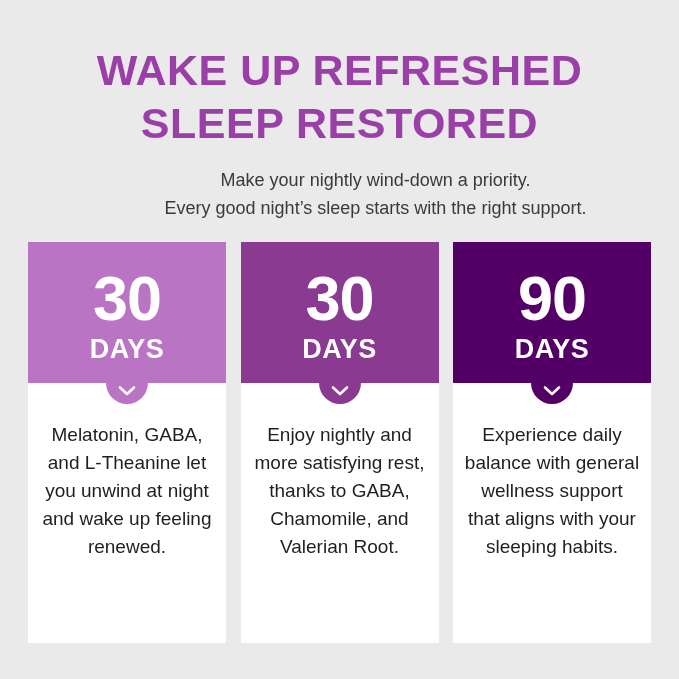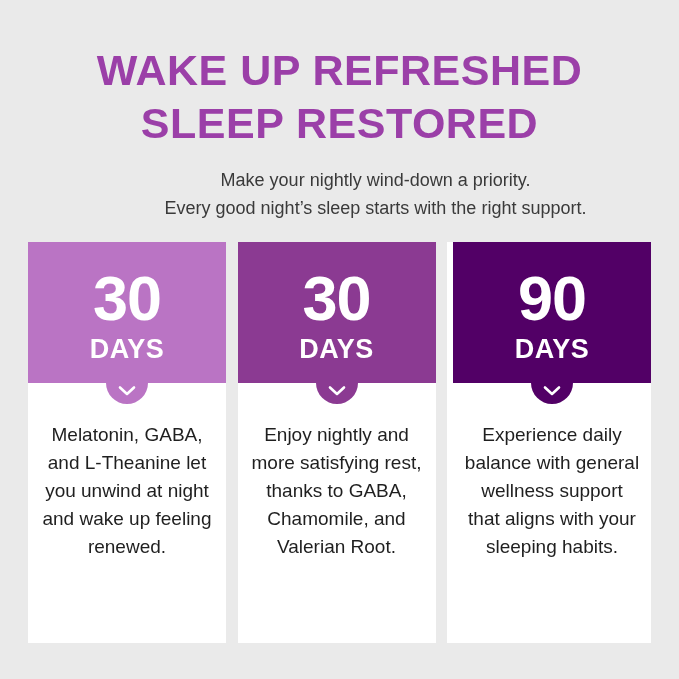--- a/index.html
+++ b/index.html
@@ -181,21 +181,21 @@
           <svg width="18" height="12" viewBox="0 0 18 12">
             <path d="M2 2.5 L9 9 L16 2.5" fill="none" stroke="#ffffff" stroke-width="2.6" stroke-linecap="round" stroke-linejoin="round"></path>
           </svg>
         </div>
       </div>
       <div class="card-body">
         <div class="card-text">Enjoy nightly and more satisfying rest, thanks to GABA, Chamomile, and Valerian Root.</div>
       </div>
     </div>
 
-    <div class="card" style="background: rgb(255, 255, 255); padding-left: 6px;">
+    <div class="card" style="background: rgb(255, 255, 255);">
       <div class="card-header" style="background: rgb(82, 0, 102);">
         <div class="card-number">90</div>
         <div class="card-unit">DAYS</div>
         <div class="card-tab" style="background: rgb(82, 0, 102);">
           <svg width="18" height="12" viewBox="0 0 18 12">
             <path d="M2 2.5 L9 9 L16 2.5" fill="none" stroke="#ffffff" stroke-width="2.6" stroke-linecap="round" stroke-linejoin="round"></path>
           </svg>
         </div>
       </div>
       <div class="card-body">

